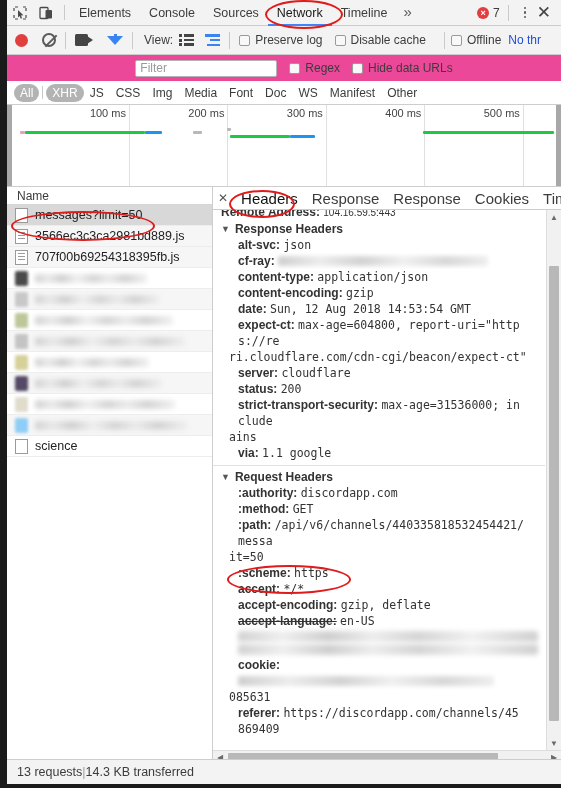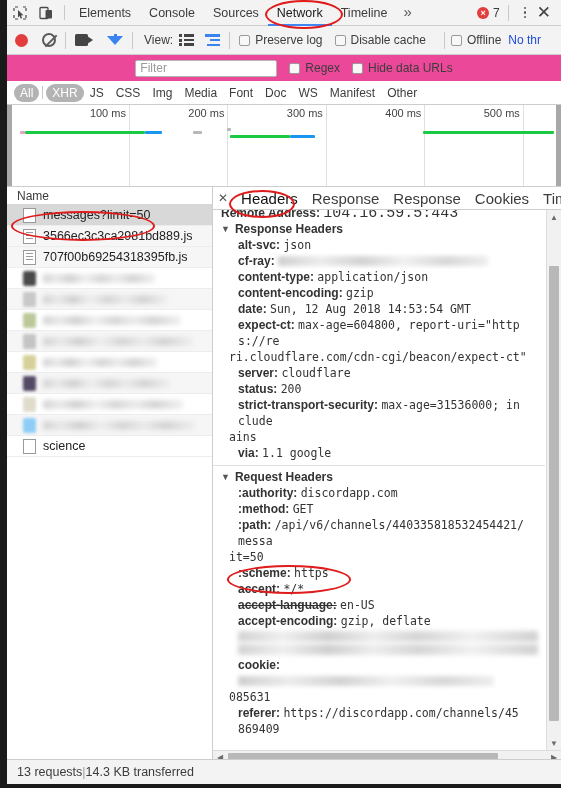--- a/index.html
+++ b/index.html
@@ -132,21 +132,21 @@
   
   .leftpane{
     width:206px;background:#fff;position:relative;overflow:hidden;
     border-right:1px solid #cdcdcd;box-sizing:border-box;
   }
   .lp-head{
     height:18px;line-height:18px;font-size:12px;color:#3c3c3c;padding-left:10px;
     border-bottom:1px solid #d6d6d6;background:#fff;box-sizing:border-box;
   }
   .row{
-    height:21px;display:flex;align-items:center;padding-left:16px;font-size:12.5px;
+    height:21px;display:flex;align-items:center;padding-left:8px;font-size:12.5px;
     color:#222;border-bottom:1px solid #ededed;box-sizing:border-box;cursor:pointer;
     white-space:nowrap;overflow:hidden;
   }
   .row.sel{background:#d8d8d8;}
   .row.alt{background:#f6f6f6;}
   .ricon{
     width:13px;height:15px;margin-right:7px;flex:0 0 auto;box-sizing:border-box;
     border:1px solid #9a9a9a;background:#fff;
   }
   .ricon.doc{background:#fff;}
@@ -176,21 +176,21 @@
   .rp-x{font-size:12px;color:#555;cursor:pointer;margin-right:6px;line-height:1;}
   .rtab{font-size:15px;color:#3c3c3c;padding:8px 7px;cursor:pointer;white-space:nowrap;}
   .rtab.active{color:#111;font-weight:normal;}
   .rp-body{
     position:absolute;left:0;right:0;top:23px;bottom:14px;overflow:hidden;background:#fff;
   }
   .hdr-clip{
     position:absolute;left:8px;right:22px;top:-5px;height:13px;overflow:hidden;
     font-size:12px;font-weight:bold;color:#333;white-space:nowrap;
   }
-  .hdr-clip .v{font-weight:normal;font-family:Liberation Mono, monospace;font-size:15px;}
+  .hdr-clip .v{font-weight:normal;font-family:Liberation Sans, sans-serif;font-size:10px;}
   .sec{
     padding:0 20px 0 8px;
   }
   .sec-title{
     font-size:12px;font-weight:bold;color:#333;display:flex;align-items:center;gap:5px;
     margin-top:4px;margin-bottom:1px;cursor:pointer;position:relative;
   }
   .tri{font-size:9px;color:#555;line-height:1;}
   .kv{
     font-size:12px;line-height:16px;padding-left:17px;color:#333;
@@ -499,22 +499,22 @@
               <span class="tri">▼</span>
               <span>Request Headers</span>
             </div>
             <div id="req-hdrs">
                 <div class="kv nowrap"><b>:authority:</b> <span class="val">discordapp.com</span></div>
                 <div class="kv nowrap"><b>:method:</b> <span class="val">GET</span></div>
                 <div class="kv"><b>:path:</b> <span class="val">/api/v6/channels/440335818532454421/messa</span></div>
                 <div class="kv nowrap" style="padding-left: 8px;"><span class="val">it=50</span></div>
                 <div class="kv nowrap"><b>:scheme:</b> <span class="val">https</span></div>
                 <div class="kv nowrap"><b>accept:</b> <span class="val">*/*</span></div>
+                <div class="kv nowrap"><b>accept-encoding:</b> <span class="val">gzip, deflate</span></div>
                 <div class="kv nowrap"><b style="text-decoration: line-through;">accept-language:</b> <span class="val">en-US</span></div>
-                <div class="kv nowrap"><b>accept-encoding:</b> <span class="val">gzip, deflate</span></div>
                 <div class="redact-line" style="width: 300px;"></div>
                 <div class="redact-line" style="width: 300px;"></div>
                 <div class="kv"><b>cookie:</b> <span class="redact" style="width: 256px;"></span></div>
                 <div class="kv nowrap" style="padding-left: 8px;"><span class="val">085631</span></div>
                 <div class="kv"><b>referer:</b> <span class="val">https://discordapp.com/channels/45869409</span></div>
               </div>
           </div>
 
         </div>
       </div>

